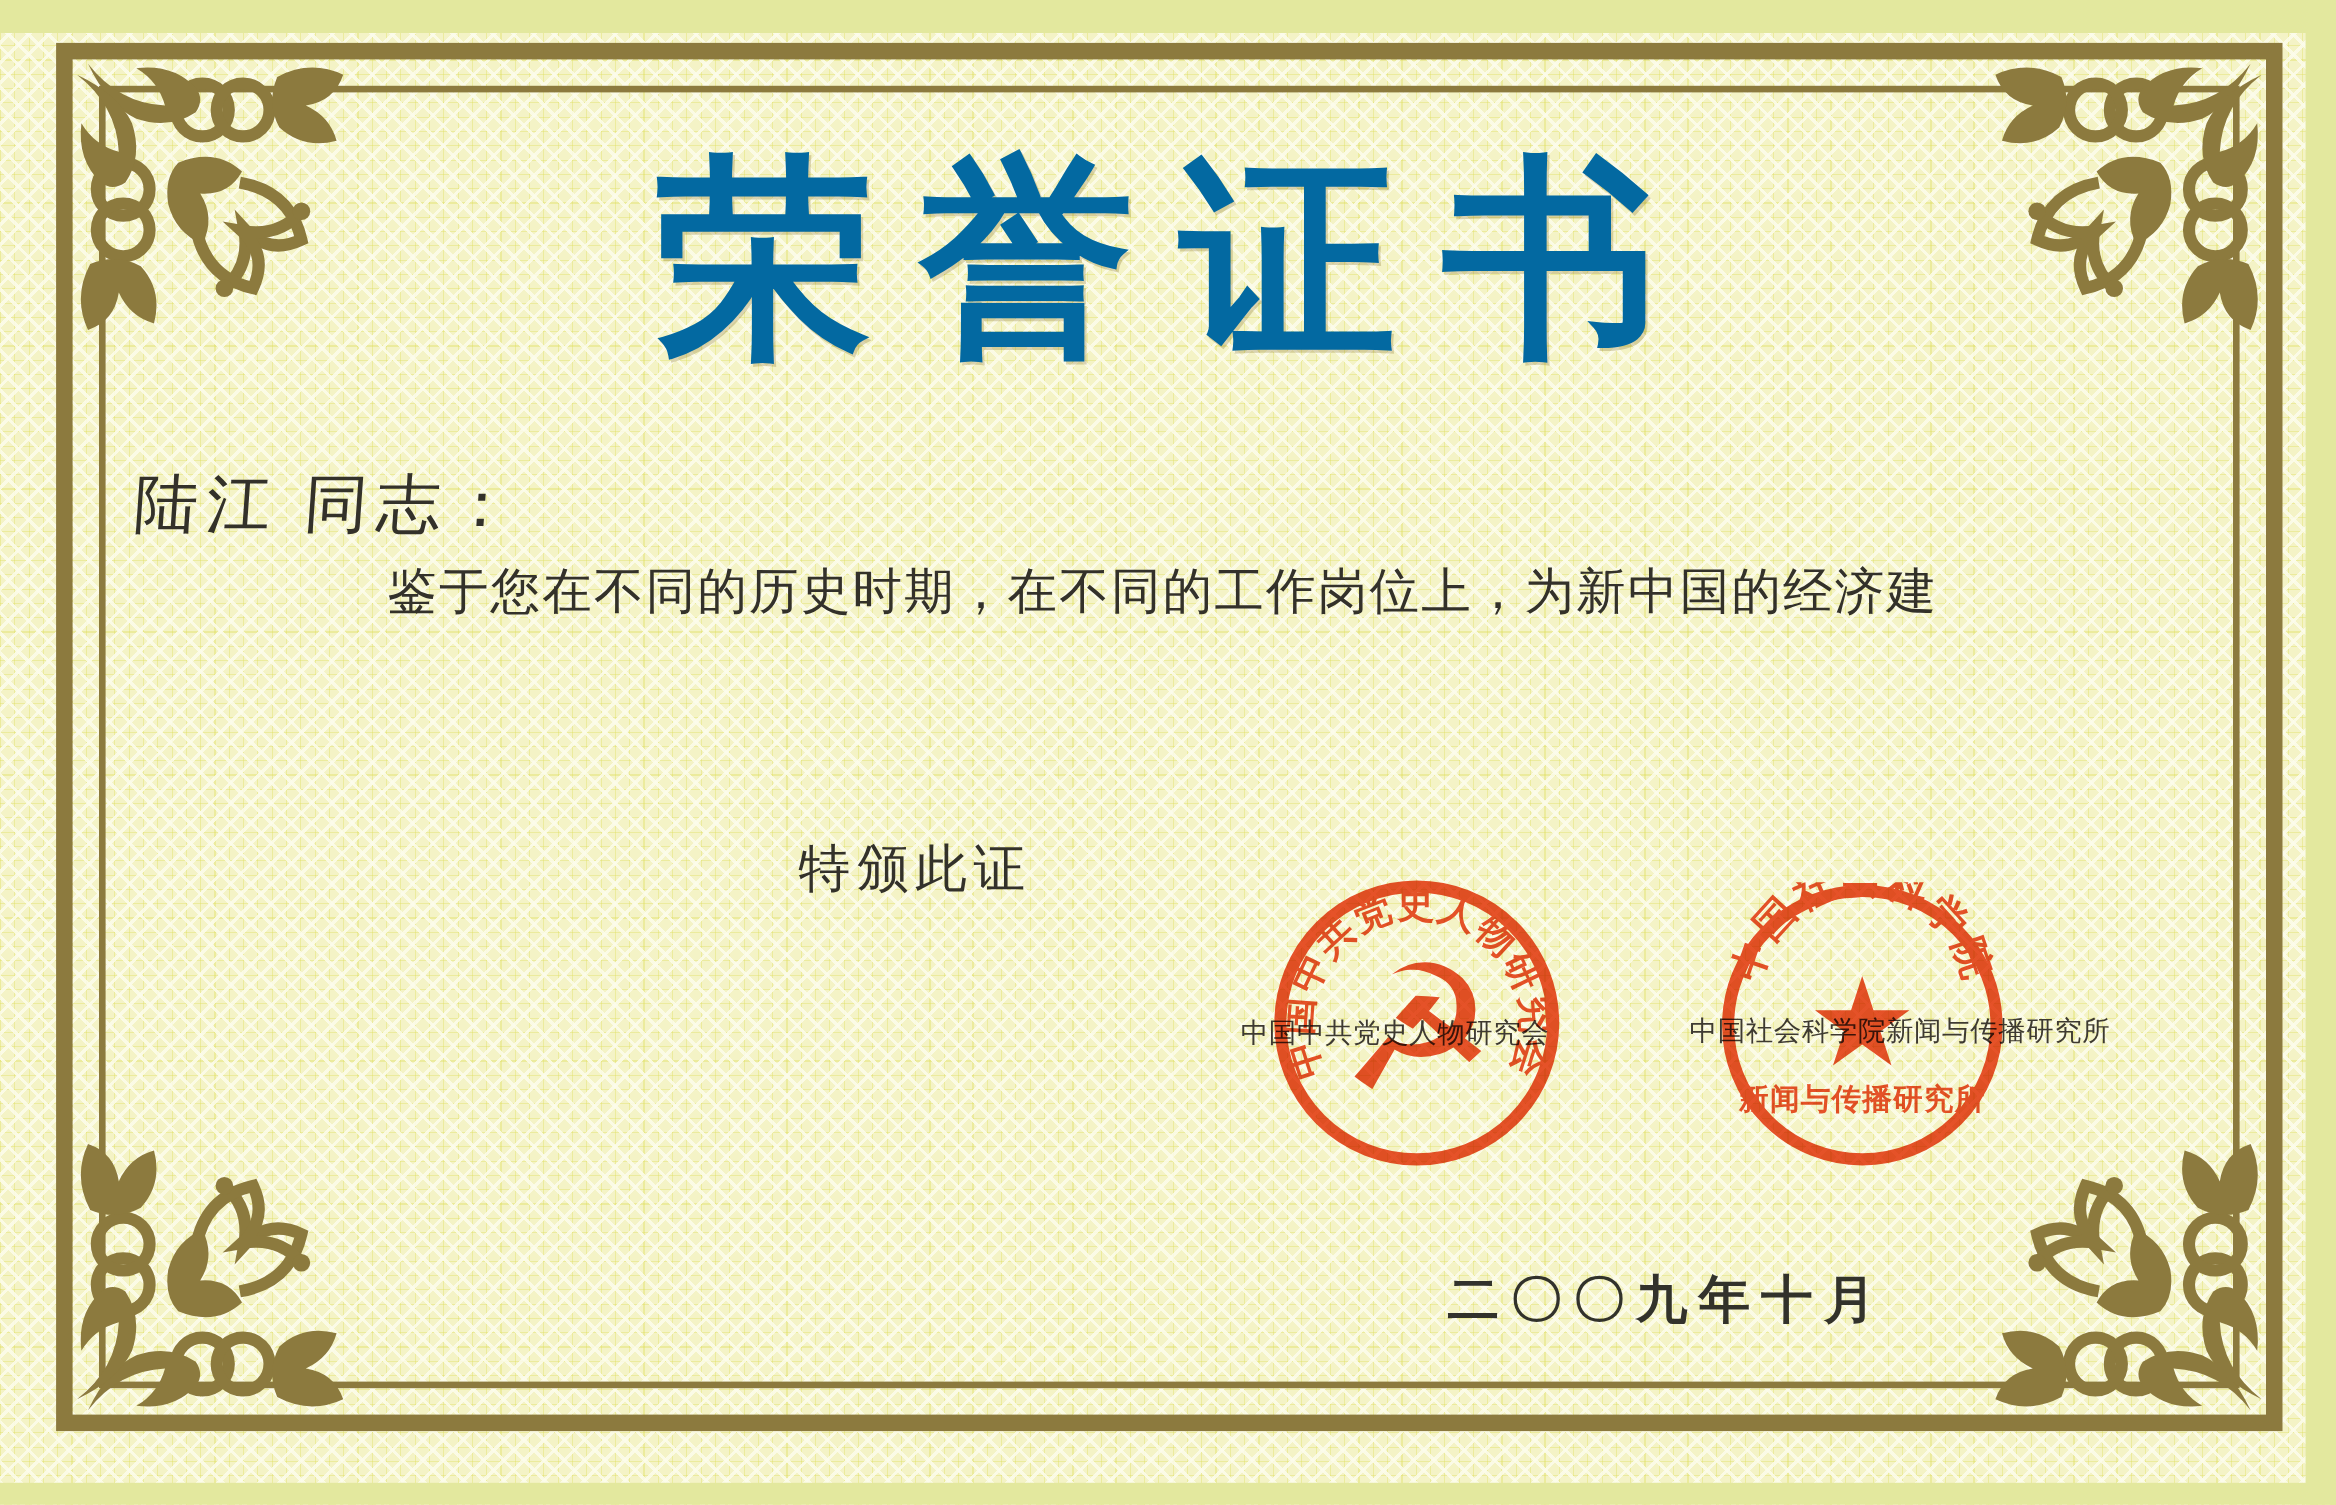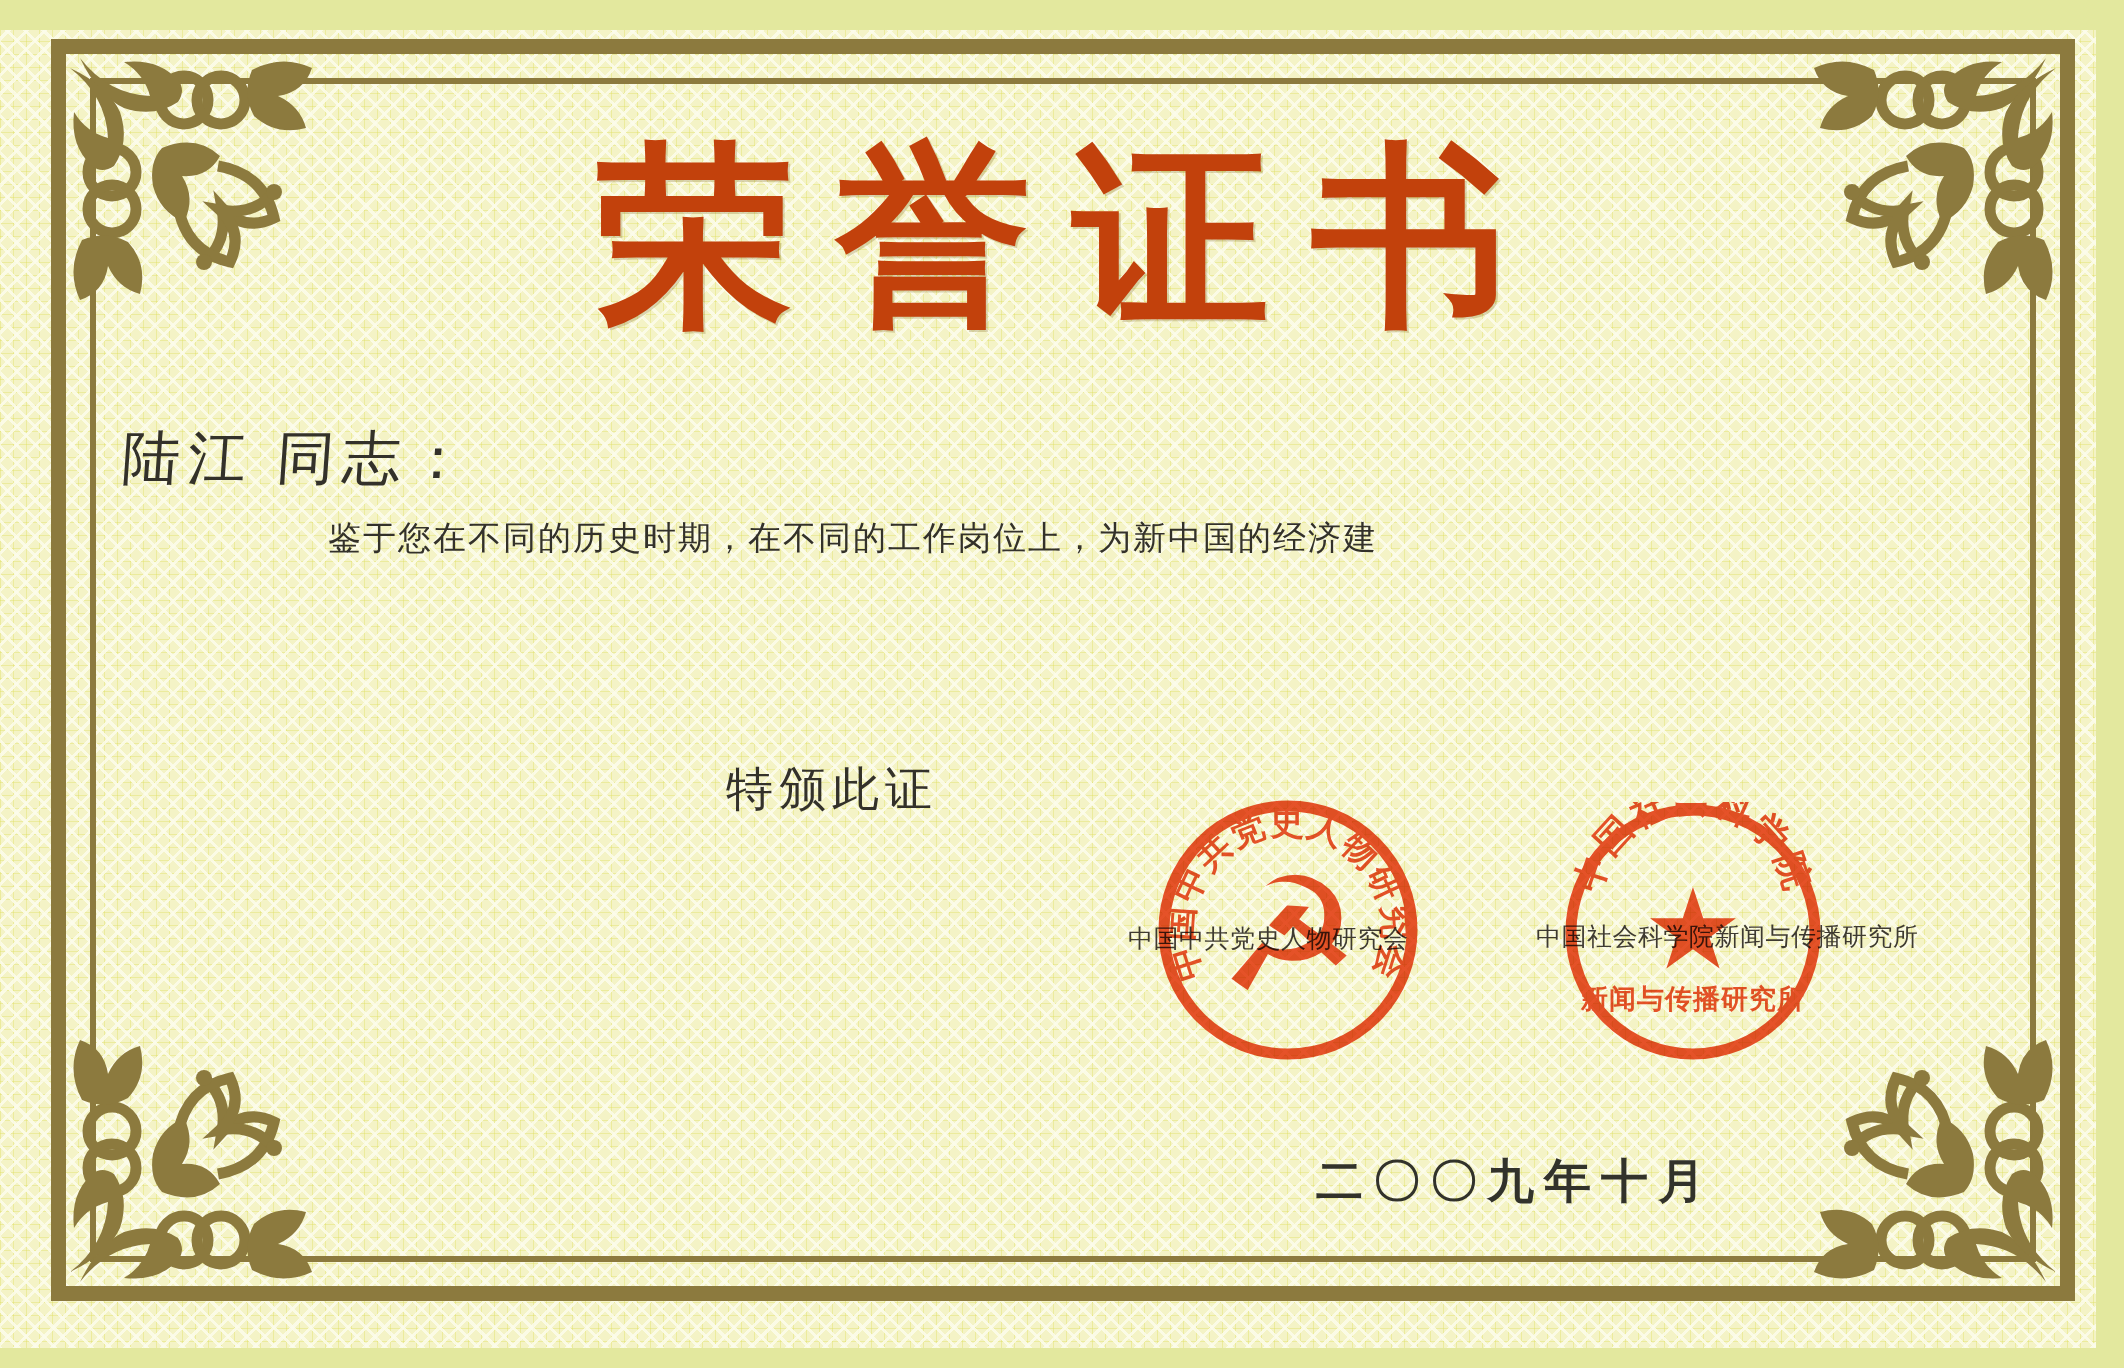--- a/index.html
+++ b/index.html
@@ -29,27 +29,27 @@
   .corner{position:absolute;width:280px;height:280px;z-index:7;}
   .corner svg{width:100%;height:100%;display:block;}
   .corner-tl{left:66px;top:54px;}
   .corner-tr{left:1780px;top:54px;transform:scaleX(-1);}
   .corner-bl{left:66px;top:1006px;transform:scaleY(-1);}
   .corner-br{left:1780px;top:1006px;transform:scale(-1,-1);}
   
   .title{
     position:absolute;left:0;top:128px;width:2124px;text-align:center;z-index:10;
     font-family:"DejaVu Serif",serif;font-weight:bold;
-    font-size:196px;line-height:1.1;color:#c2410c;
+    font-size:196px;line-height:1.1;color:#0369a1;
     letter-spacing:42px;padding-left:22px;box-sizing:border-box;
     text-shadow:2px 2px 0 rgba(120,95,20,.25);
   }
   .hand{font-family:cursive;color:#33312a;z-index:10;position:absolute;}
   .salutation{left:122px;top:420px;font-size:58px;letter-spacing:8px;transform:skewX(-4deg);}
-  .body-text{left:262px;top:496px;width:1660px;font-size:33px;line-height:84px;letter-spacing:2px;}
+  .body-text{left:262px;top:496px;width:1660px;font-size:45px;line-height:84px;letter-spacing:2px;}
   .body-text .indent{text-indent:2em;}
   .closing{left:726px;top:758px;font-size:47px;letter-spacing:6px;font-family:Liberation Serif, serif;}
   .issuer{
     position:absolute;z-index:11;color:#3e3a31;font-size:25px;letter-spacing:0.5px;
     font-family:"DejaVu Sans",sans-serif;white-space:nowrap;
   }
   .issuer-left{left:1128px;top:922px;}
   .issuer-right{left:1536px;top:920px;}
   .date-line{
     position:absolute;left:0;top:1138px;width:3000px;z-index:10;

